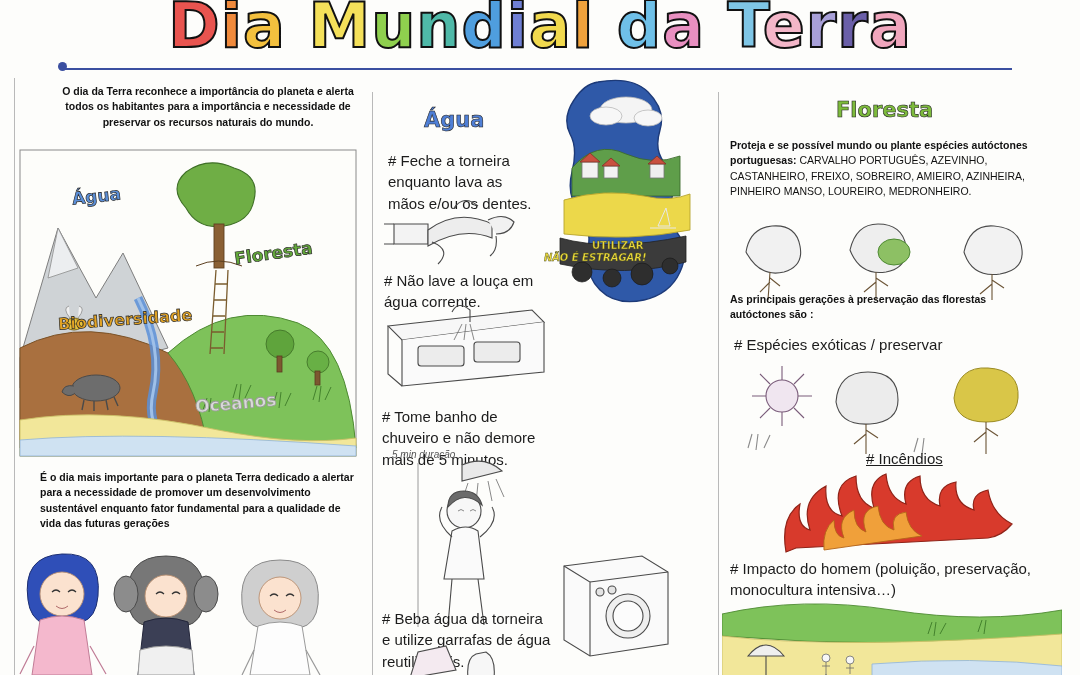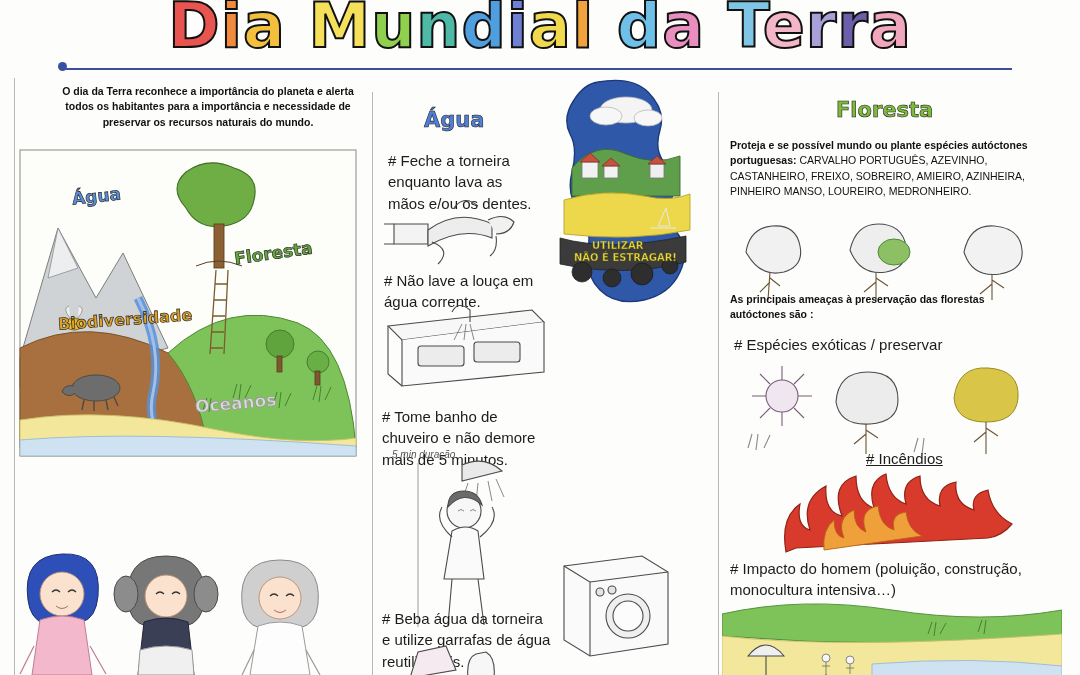--- a/index.html
+++ b/index.html
@@ -194,20 +194,21 @@
         <path d="M52 170 q-8 -10 -1 -12 M60 170 q8 -10 1 -12" stroke="#8a8a8a" stroke-width="0.8" fill="#f0f0f0"></path>
       </g>
     </svg>
   </div>
 
   <div class="landscape-label lbl-agua">Água</div>
   <div class="landscape-label lbl-floresta">Floresta</div>
   <div class="landscape-label lbl-biodiv">Biodiversidade</div>
   <div class="landscape-label lbl-oceanos">Oceanos</div>
 
+  <div class="para bold" style="left:40px; top:470px; width:320px;">É o dia mais importante para o planeta Terra dedicado a alertar para a necessidade de promover um desenvolvimento sustentável enquanto fator fundamental para a qualidade de vida das futuras gerações</div>
 
   <div class="drawing" style="left:10px; top:540px;">
     <svg width="350" height="135" viewBox="0 0 350 135">
 
       <g>
         <path d="M18 60 q-6 -44 34 -46 q40 -2 36 42 q-2 22 -16 26 l-38 2 q-14 -6 -16 -24 Z" fill="#2f4fb8" stroke="#1d2f72" stroke-width="1"></path>
         <circle cx="52" cy="54" r="22" fill="#fbe2cf" stroke="#b98f6f" stroke-width="0.9"></circle>
         <path d="M42 52 q4 -4 8 0 M58 52 q4 -4 8 0" stroke="#333" stroke-width="1.2" fill="none"></path>
         <path d="M46 66 q6 5 12 0" stroke="#b06a6a" stroke-width="1" fill="none"></path>
         <path d="M30 80 q22 -8 44 0 l8 55 l-60 0 Z" fill="#f4b8cd" stroke="#c07c96" stroke-width="1"></path>
@@ -348,21 +349,21 @@
       </g>
 
       <g stroke="#e8e8e8" stroke-width="1" fill="none">
         <path d="M120 150 l8 -18 l4 18 z"></path>
         <path d="M112 152 h26"></path>
       </g>
     </svg>
   </div>
 
   <div class="map-caption" style="left:552px; top:240px;margin-left:40px;">UTILIZAR</div>
-  <div class="map-caption" style="left:574px; top:252px;">NÃO É ESTRAGAR!</div>
+  <div class="map-caption" style="left:544px; top:252px;font-style:italic;">NÃO É ESTRAGAR!</div>
 
   <div class="sec-head floresta">Floresta</div>
 
   <div class="para" style="left:730px; top:138px; width:312px;">
     <span class="" style="font-weight:bold;">Proteja e se possível mundo ou plante espécies autóctones portuguesas:</span>
     <span>CARVALHO PORTUGUÊS, AZEVINHO, CASTANHEIRO, FREIXO, SOBREIRO,  AMIEIRO, AZINHEIRA, PINHEIRO MANSO, LOUREIRO, MEDRONHEIRO.</span>
   </div>
 
   <div class="drawing" style="left:726px; top:212px;">
     <svg width="330" height="90" viewBox="0 0 330 90">
@@ -380,21 +381,21 @@
         </g>
 
         <g>
           <path d="M238 40 q6 -28 30 -26 q26 2 28 24 q2 20 -22 24 q-28 4 -36 -22 z" fill="#f2f2f2"></path>
           <path d="M266 62 l0 26 M266 72 l-12 10 M266 68 l12 8" stroke="#6b5436"></path>
         </g>
       </g>
     </svg>
   </div>
 
-  <div class="para bold" style="left:730px; top:292px; width:312px;">As principais ameaças à preservação das florestas autóctones são :</div>
+  <div class="para bold" style="left:730px; top:292px; width:312px;">As principais gerações à preservação das florestas autóctones são :</div>
 
   <div class="note" style="left:734px; top:334px; width:260px;"># Espécies exóticas / preservar</div>
 
   <div class="drawing" style="left:728px; top:348px;">
     <svg width="330" height="110" viewBox="0 0 330 110">
       <g class="sketch">
 
         <g stroke="#7a5c7a">
           <circle cx="54" cy="48" r="16" fill="#f0e6f0"></circle>
           <path d="M54 32 v-14 M54 64 v14 M38 48 h-14 M70 48 h14 M42 36 l-10 -10 M66 36 l10 -10 M42 60 l-10 10 M66 60 l10 10"></path>
@@ -422,21 +423,21 @@
 
   <div class="drawing" style="left:768px; top:462px;">
     <svg width="300" height="92" viewBox="0 0 300 92">
       <g>
         <path d="M18 90 q-6 -34 14 -48 q-4 22 10 26 q-10 -30 16 -44 q-2 26 16 30 q-12 -32 14 -40 q0 26 18 32 q-8 -26 12 -34 q2 24 20 30 q-6 -22 14 -28 q0 24 20 30 q-4 -20 16 -24 q-2 22 18 28 q-4 -16 14 -20 q4 24 24 34 q-10 12 -24 14 l-192 10 z" fill="#d83a2c" stroke="#8f2318" stroke-width="1.2"></path>
         <path d="M56 88 q-2 -20 10 -30 q0 16 10 18 q-8 -20 10 -28 q0 18 12 22 q-8 -22 12 -26 q2 20 16 24 q-4 -16 12 -18 q2 18 16 24 z" fill="#f0a03a" stroke="#b3651a" stroke-width="0.9"></path>
       </g>
     </svg>
   </div>
 
-  <div class="note" style="left:730px; top:558px; width:320px;"># Impacto do homem (poluição, construção, monocultura intensiva…)</div>
+  <div class="note" style="left:730px; top:558px; width:320px;"># Impacto do homem (poluição, preservação, monocultura intensiva…)</div>
 
   <div class="drawing" style="left:722px; top:588px;">
     <svg width="340" height="88" viewBox="0 0 340 88">
 
       <path d="M0 26 q80 -18 170 -4 q90 14 170 0 l0 26 q-170 14 -340 0 z" fill="#7ec25a" stroke="#4e8a33" stroke-width="0.9"></path>
 
       <path d="M0 48 q120 14 340 -2 l0 42 l-340 0 z" fill="#f2e79a" stroke="#cbbf66" stroke-width="0.9"></path>
 
       <path d="M150 76 q100 -8 190 2 l0 10 l-190 0 z" fill="#cfe2f2" stroke="#8fb4d8" stroke-width="0.8"></path>
 

